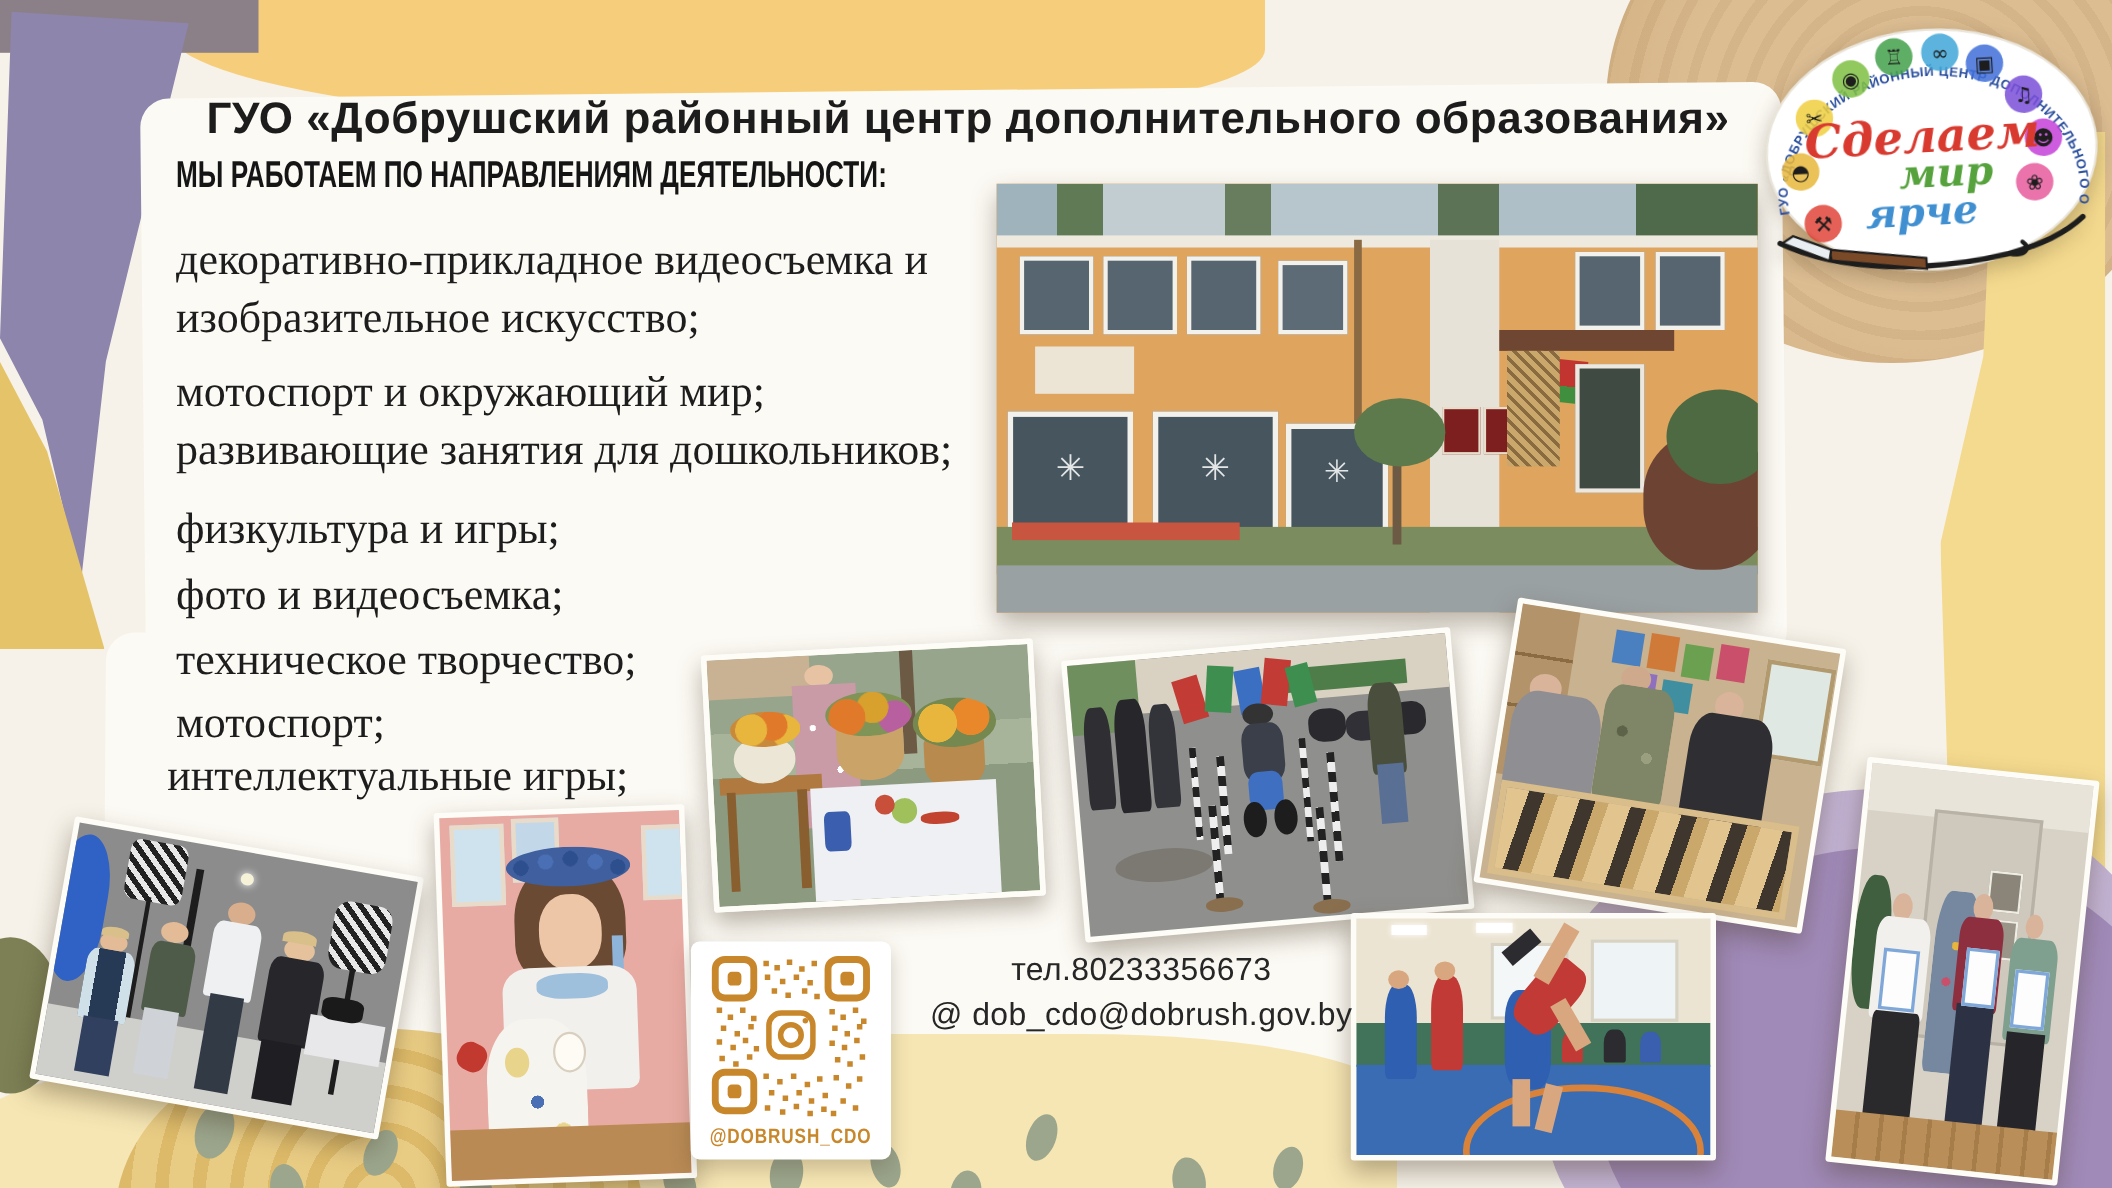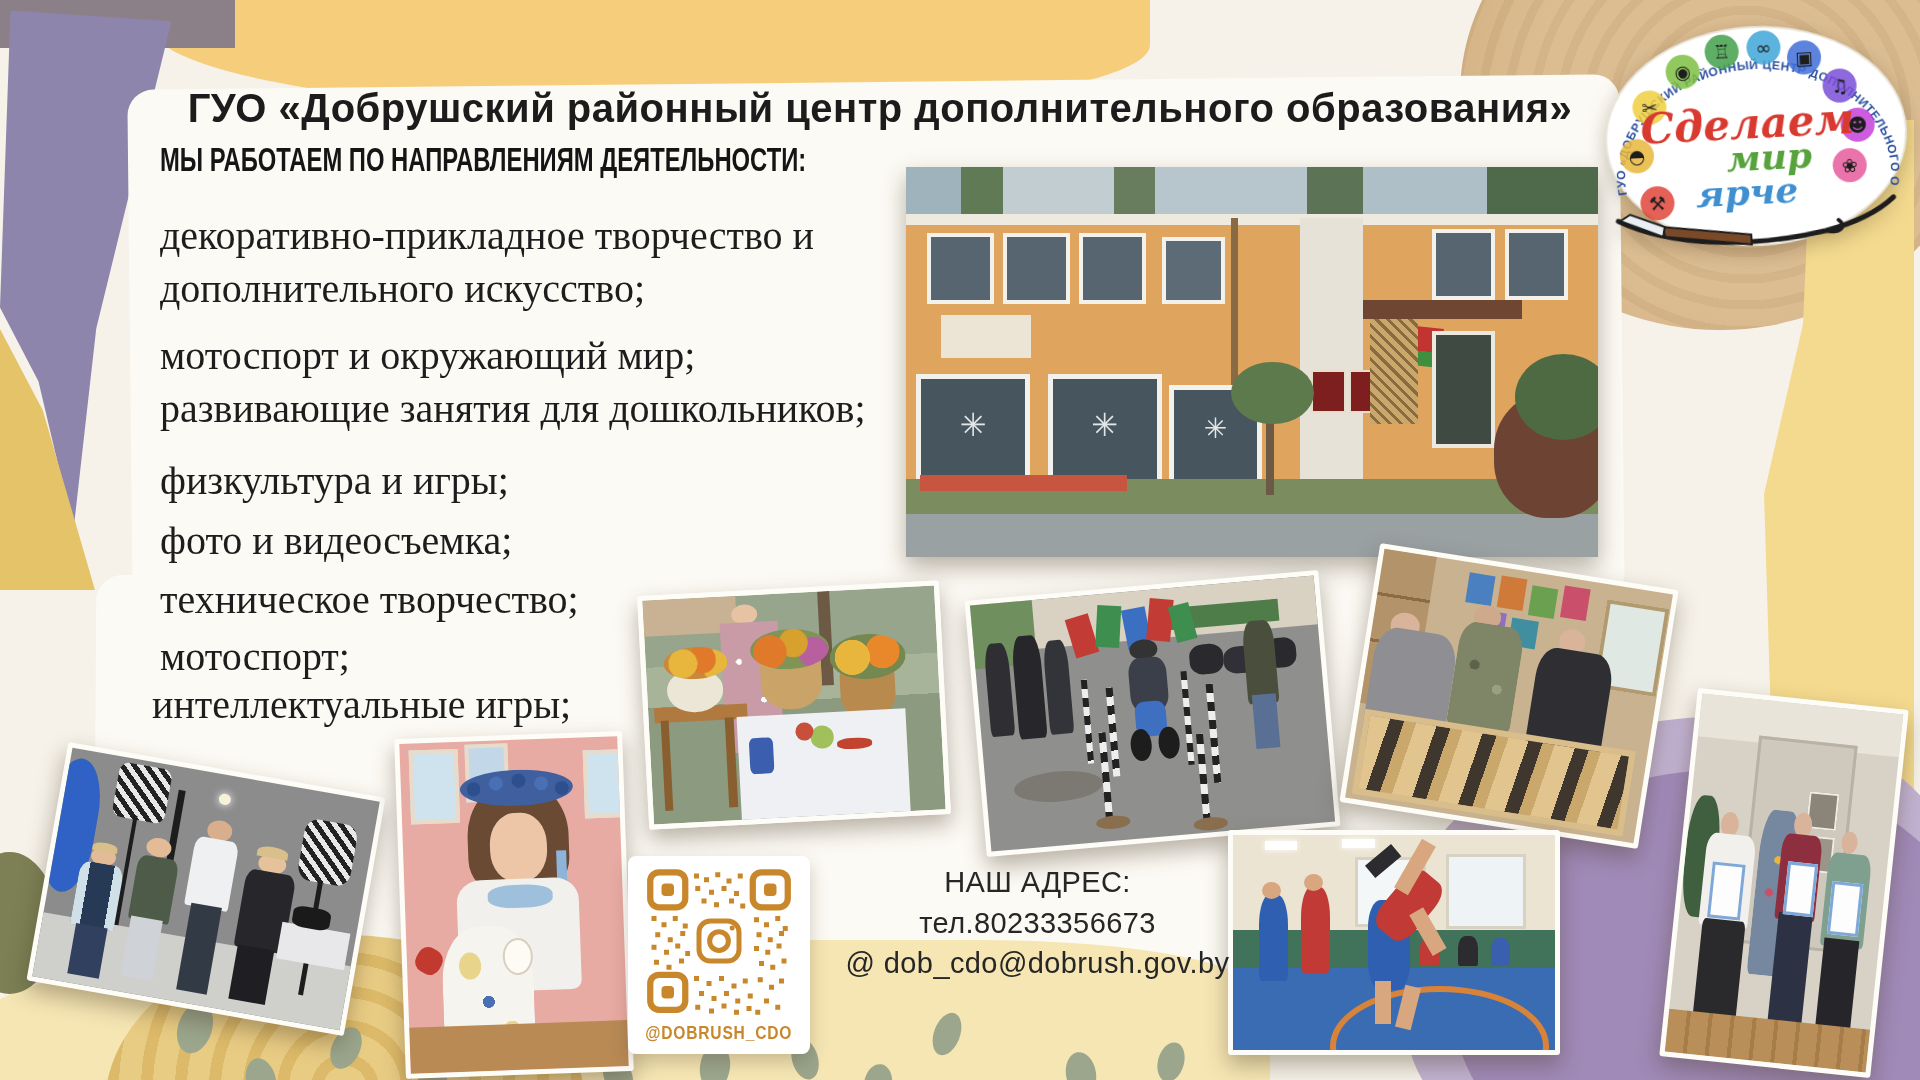--- a/index.html
+++ b/index.html
@@ -68,21 +68,21 @@
             border-radius:48% 52% 40% 40%;transform:rotate(-14deg);z-index:1"></div>
 <div class="blob" style="right:-70px;bottom:-130px;width:540px;height:440px;background:#a08ab8;
             border-radius:50%;z-index:1"></div>
 
 <div class="title">ГУО «Добрушский районный центр дополнительного образования»</div>
 
 <div class="dir-heading">
   <span>МЫ РАБОТАЕМ ПО НАПРАВЛЕНИЯМ ДЕЯТЕЛЬНОСТИ:</span>
 </div>
 
-<div class="dir-item" style="left:160px;top:209px">декоративно-прикладное творчество и дополнительного искусство;</div>
+<div class="dir-item" style="left:160px;top:209px">декоративно-прикладное видеосъемка и изобразительное искусство;</div>
 <div class="dir-item" style="left:160px;top:329px">мотоспорт и окружающий мир;</div>
 <div class="dir-item" style="left:160px;top:382px">развивающие занятия для дошкольников;</div>
 <div class="dir-item" style="left:160px;top:454px">физкультура и игры;</div>
 <div class="dir-item" style="left:160px;top:514px">фото и видеосъемка;</div>
 <div class="dir-item" style="left:160px;top:573px">техническое творчество;</div>
 <div class="dir-item" style="left:160px;top:630px">мотоспорт;</div>
 <div class="dir-item" style="left:152px;top:678px">интеллектуальные игры;</div>
 
 <div class="ph" style="left:906px;top:167px;width:692px;height:390px;background:#dfa45e;border:none;border-radius:0;z-index:3">
   <div class="s" style="left:0;top:0;width:100%;height:13%;
@@ -390,16 +390,15 @@
     <g stroke="#c8872b" fill="none" stroke-width="4">
       <rect x="44" y="44" width="32" height="32" rx="9"></rect>
       <circle cx="60" cy="60" r="7.5"></circle>
       <circle cx="70.5" cy="49.5" r="2" fill="#c8872b" stroke="none"></circle>
     </g>
   </svg>
   <div><span class="qr-handle">@DOBRUSH_CDO</span></div>
 </div>
 
 <div class="addr">
-  <div>НАШ АДРЕС:</div>
   <div>тел.80233356673</div>
   <div>@ dob_cdo@dobrush.gov.by</div>
 </div>
 
 </body></html>

